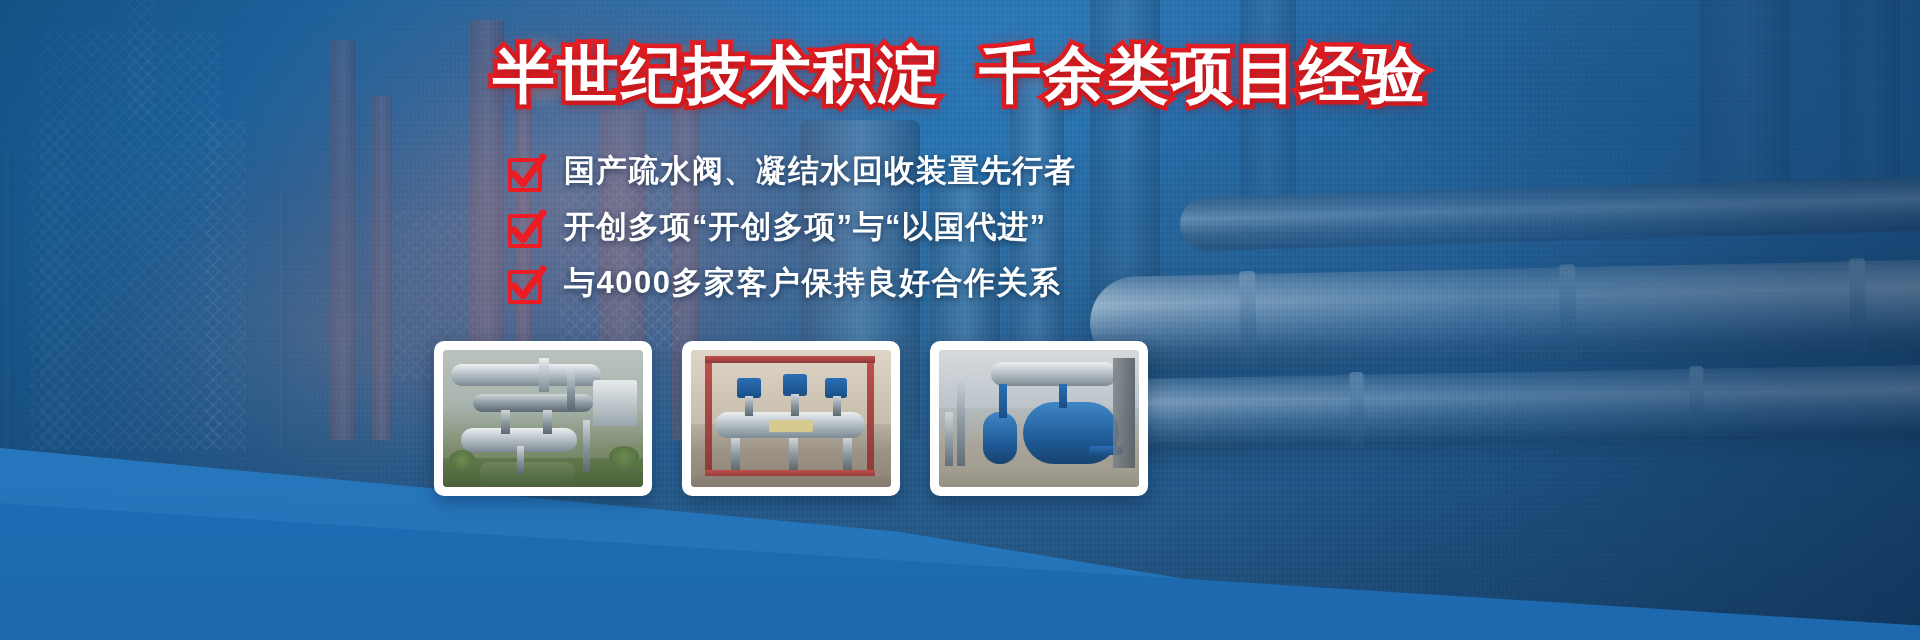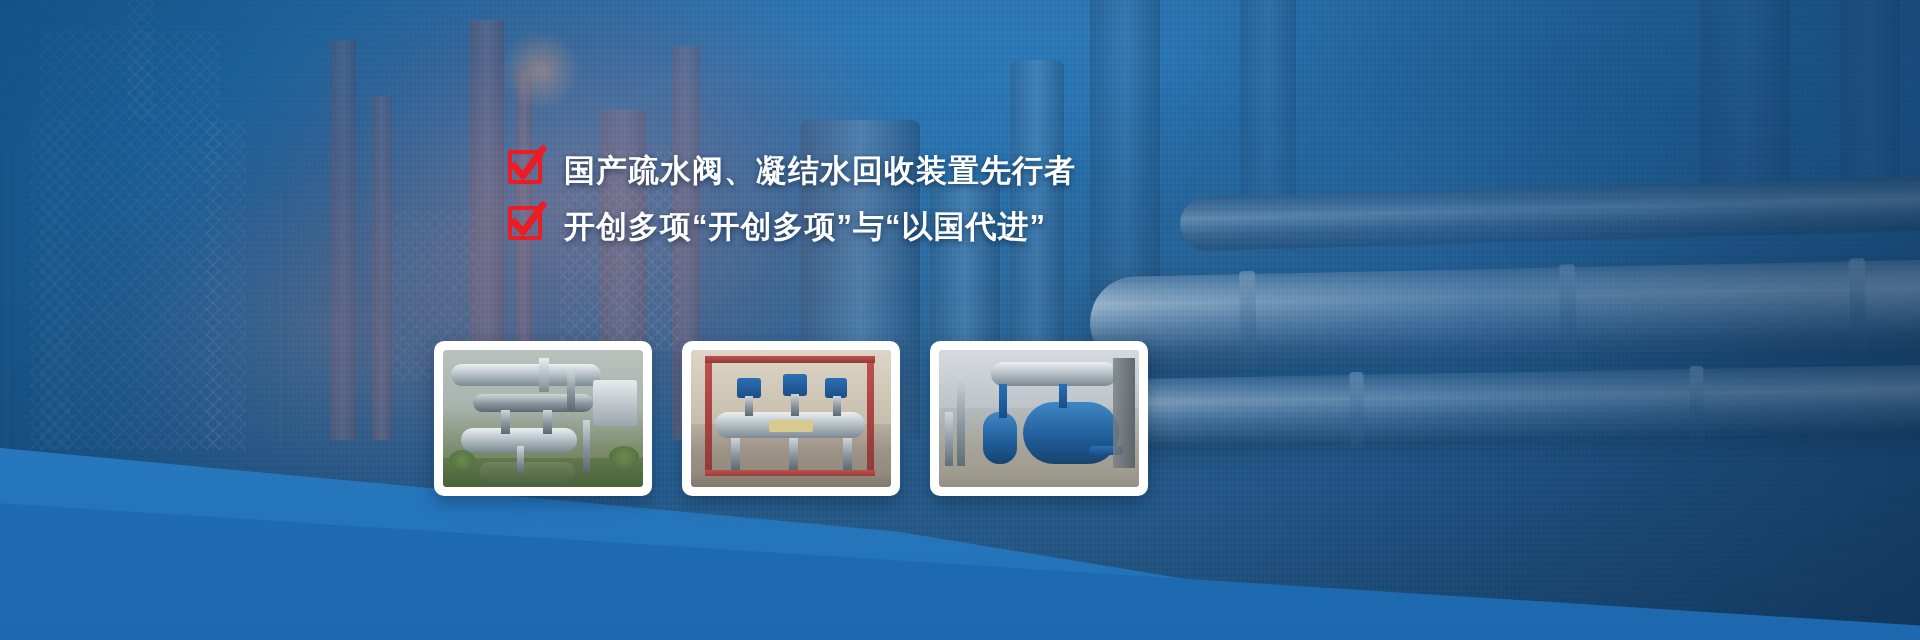--- a/index.html
+++ b/index.html
@@ -92,21 +92,21 @@
     text-shadow:0 0 18px rgba(232,31,37,.55), 0 3px 10px rgba(0,0,0,.35);
     white-space:pre;
     user-select:none;
   }
 
   
   .bullets{
     position:absolute;left:508px;top:150px;
     display:flex;flex-direction:column;gap:14px;
   }
-  .bullet{display:flex;align-items:flex-start;gap:22px;}
+  .bullet{display:flex;align-items:flex-end;gap:22px;}
   .check-icon{width:34px;height:34px;flex:0 0 34px;position:relative;}
   .check-icon .box{
     position:absolute;inset:0;border:4px solid #ec1c24;border-radius:2px;box-sizing:border-box;
   }
   .check-icon svg{position:absolute;left:-2px;top:-6px;width:42px;height:42px;}
   .bullet-text{
     font-size:31px;font-weight:600;color:#ffffff;letter-spacing:1px;
     text-shadow:0 2px 6px rgba(0,24,52,.65);white-space:nowrap;
   }
   .bullet.b3 .bullet-text{letter-spacing:1.5px;}
@@ -184,20 +184,21 @@
   </div>
 
   <div class="bg-layer bg-haze"></div>
   <div class="bg-layer bg-grain"></div>
   <div class="bg-layer bg-tint"></div>
   <div class="bg-layer bg-vignette"></div>
 
   <div class="diag-band2"></div>
   <div class="diag-band"></div>
 
+  <div class="headline">半世纪技术积淀  千余类项目经验</div>
 
   <div class="bullets">
 
     <div class="bullet b1">
       <span class="check-icon">
         <span class="box"></span>
         <svg viewBox="0 0 42 42" aria-hidden="true">
           <path d="M8 22 L17 32 L37 5" fill="none" stroke="#ec1c24" stroke-width="7" stroke-linecap="round" stroke-linejoin="round"></path>
         </svg>
       </span>
@@ -207,20 +208,29 @@
     <div class="bullet b2">
       <span class="check-icon">
         <span class="box"></span>
         <svg viewBox="0 0 42 42" aria-hidden="true">
           <path d="M8 22 L17 32 L37 5" fill="none" stroke="#ec1c24" stroke-width="7" stroke-linecap="round" stroke-linejoin="round"></path>
         </svg>
       </span>
       <span class="bullet-text">开创多项“开创多项”与“以国代进”</span>
     </div>
 
+    <div class="bullet b3">
+      <span class="check-icon">
+        <span class="box"></span>
+        <svg viewBox="0 0 42 42" aria-hidden="true">
+          <path d="M8 22 L17 32 L37 5" fill="none" stroke="#ec1c24" stroke-width="7" stroke-linecap="round" stroke-linejoin="round"></path>
+        </svg>
+      </span>
+      <span class="bullet-text">与4000多家客户保持良好合作关系</span>
+    </div>
 
   </div>
 
   <div class="cards">
 
     <div class="card">
       <div class="photo ph1">
         <div class="pill steel" style="left:8px;top:14px;width:150px;height:22px;"></div>
         <div class="pill steel-d" style="left:30px;top:44px;width:120px;height:18px;"></div>
         <div class="pvr steel" style="left:96px;top:8px;width:10px;height:34px;"></div>

